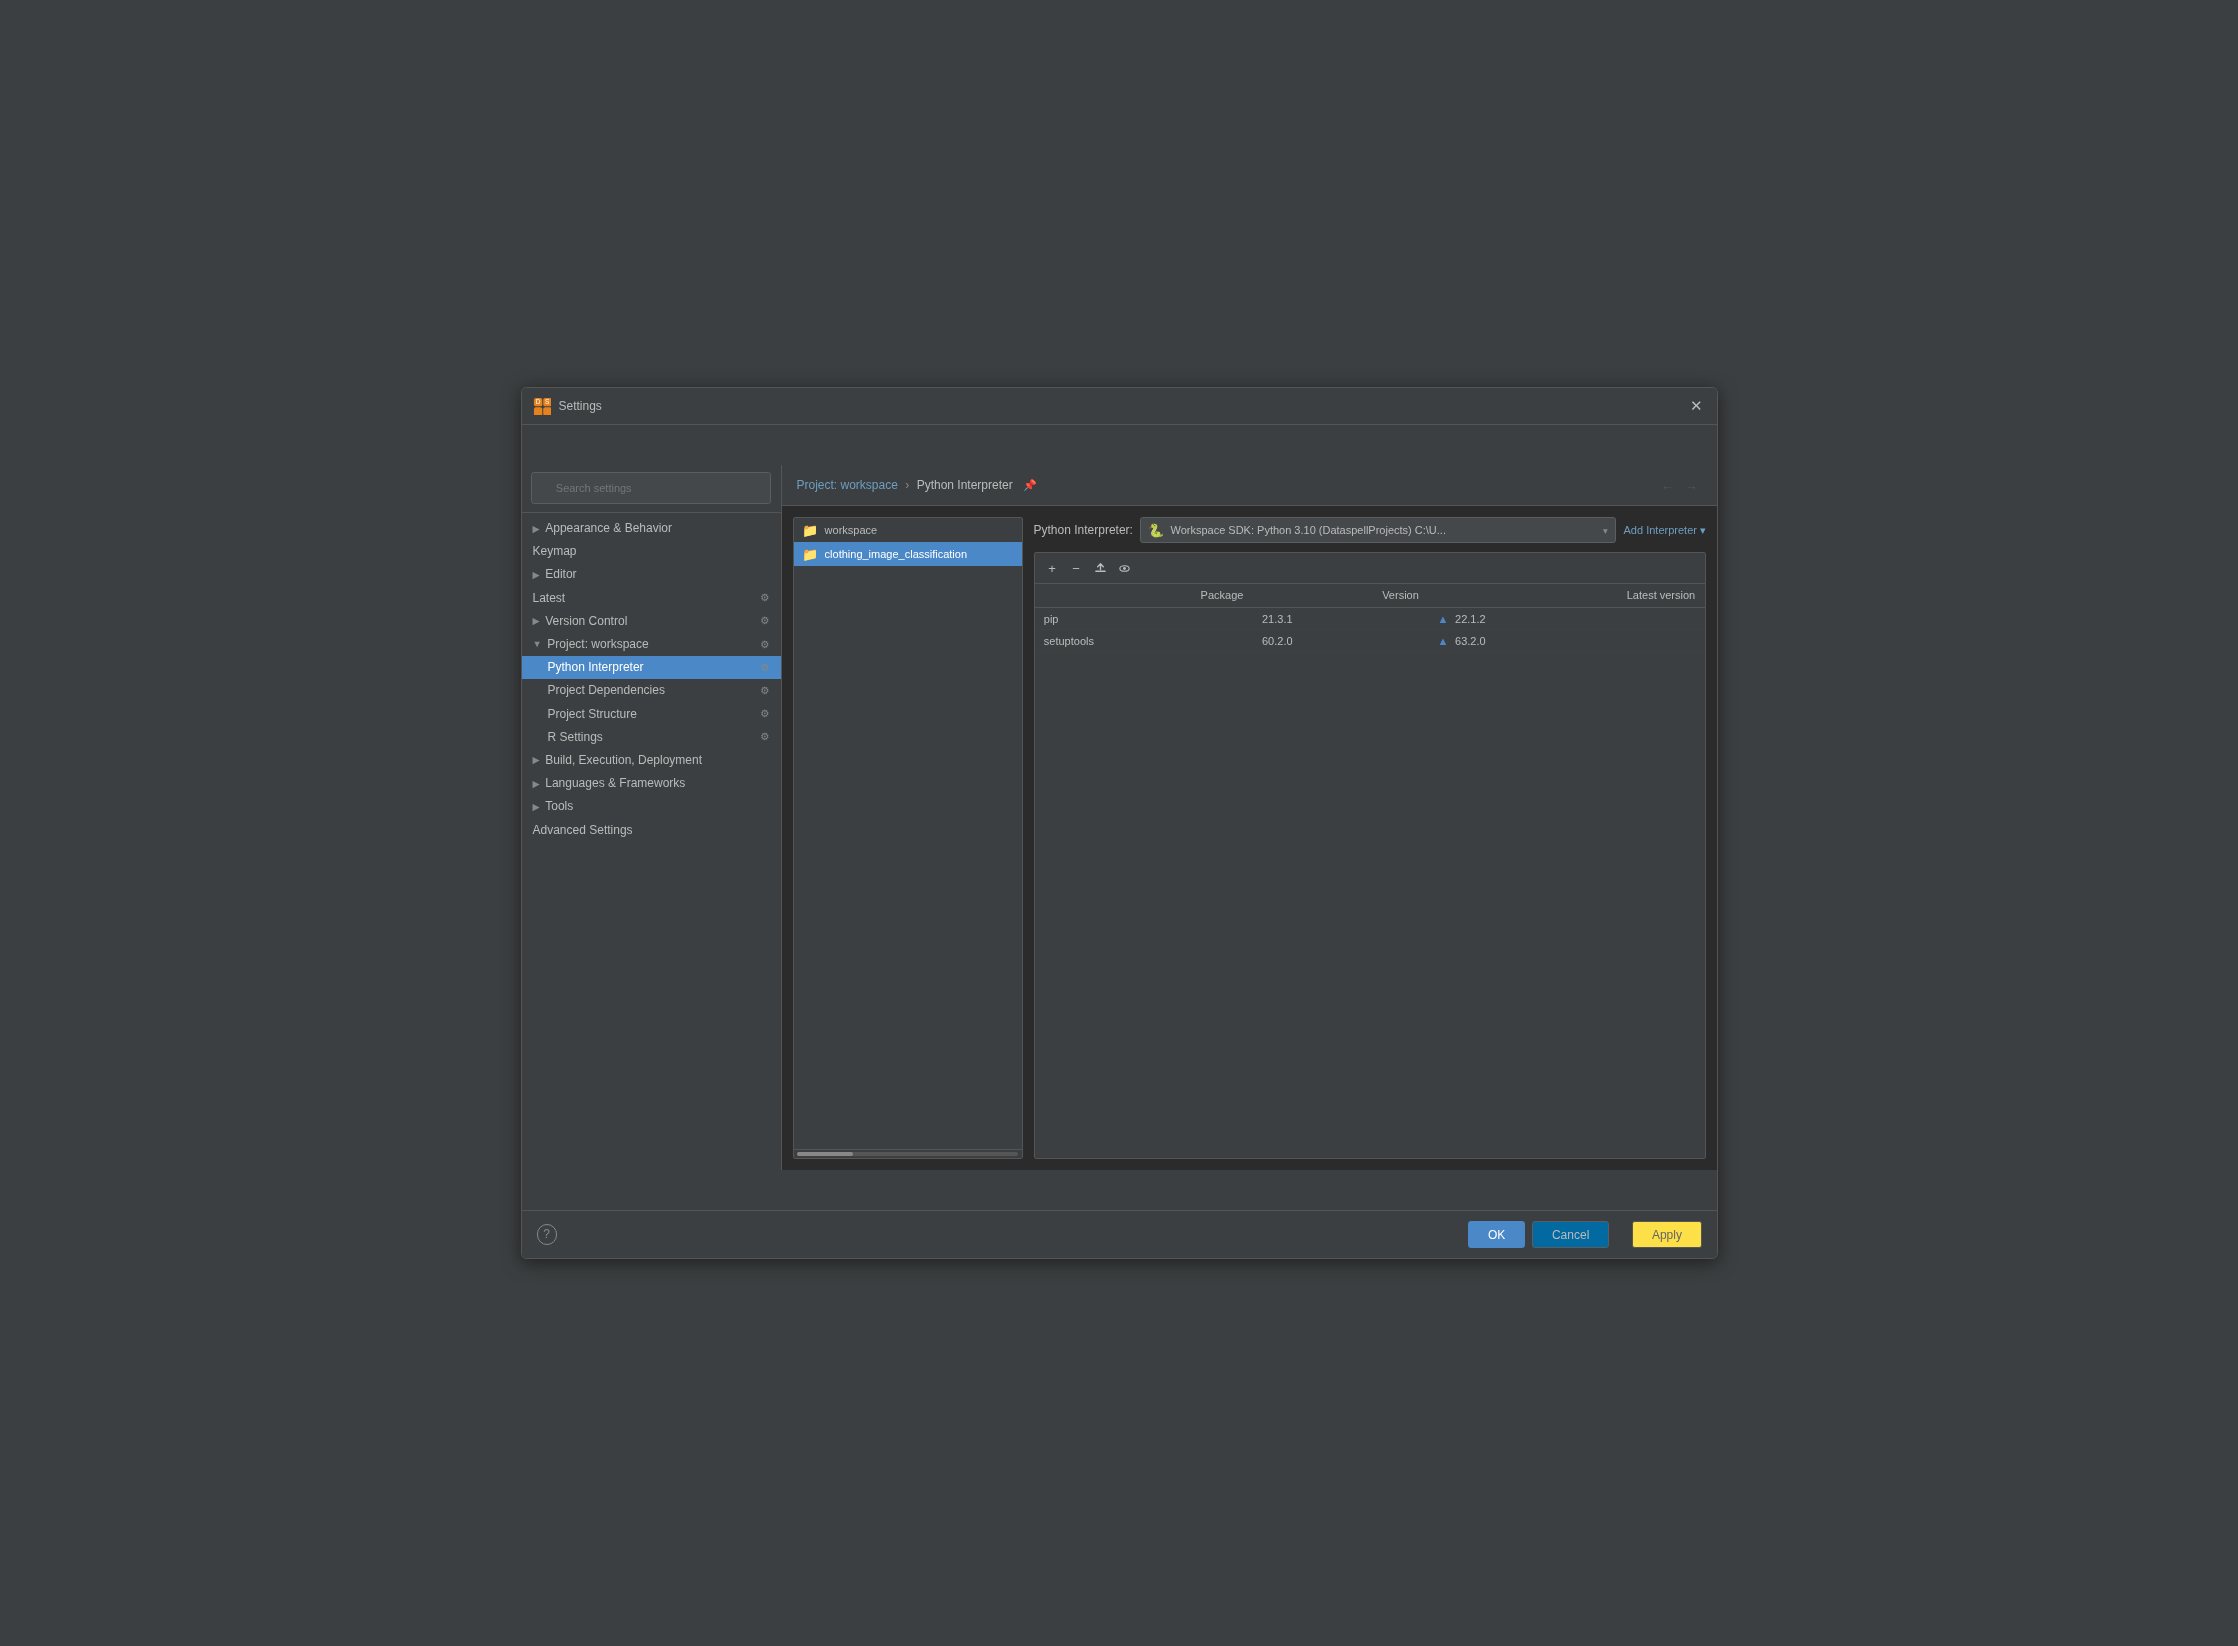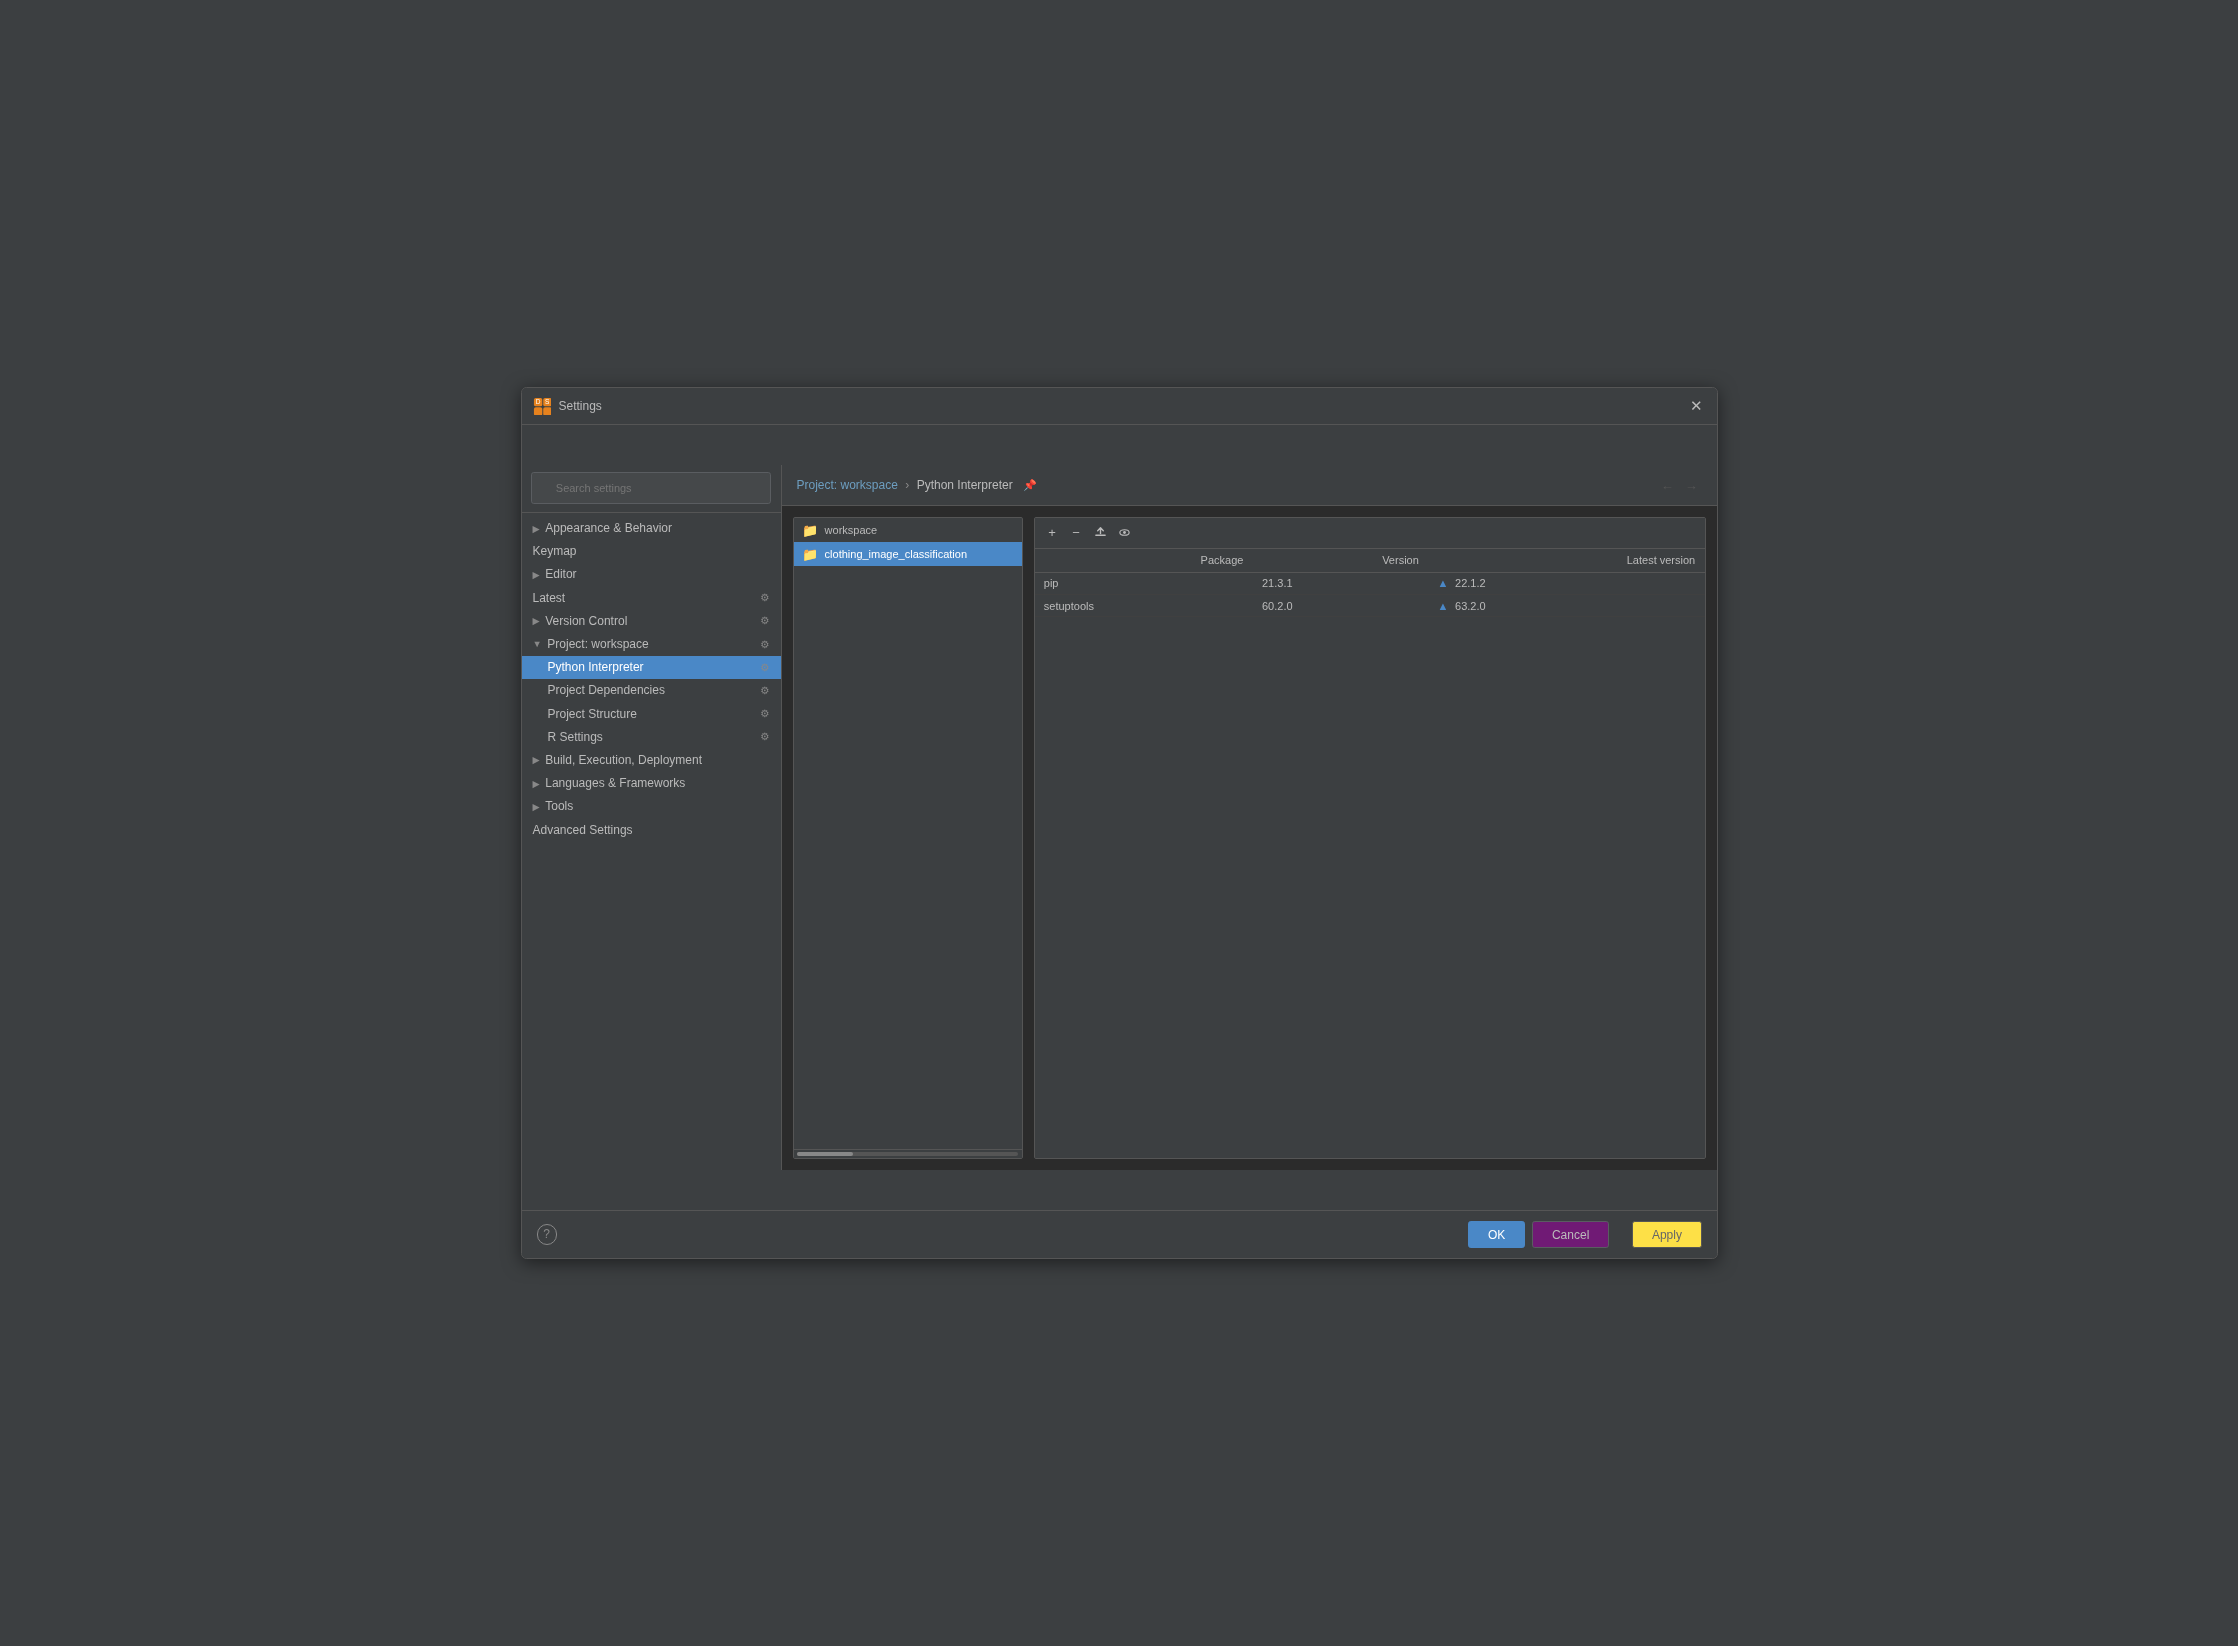--- a/index.html
+++ b/index.html
@@ -370,21 +370,21 @@
       font-size: 12px;
       cursor: pointer;
       border: 0.9px solid transparent;
     }
     .btn-primary {
       background: #4a88c7;
       color: #fff;
       border-color: #4a88c7;
     }
     .btn-secondary {
-      background: #701a75;
+      background: #0369a1;
       color: #bbb;
       border-color: #5a5d61;
     }
     .btn-disabled {
       background: #fde047;
       color: #666;
       border-color: #555;
       cursor: default;
       margin-left: 16px;
     }
@@ -542,20 +542,32 @@
           <div style="flex:1"></div>
           <div class="scrollbar-area">
             <div class="scrollbar-track">
               <div class="scrollbar-thumb"></div>
             </div>
           </div>
         </div>
 
         <div class="interpreter-panel">
 
+          <div class="interpreter-selector">
+            <span class="interpreter-label">Python Interpreter:</span>
+            <div class="interpreter-dropdown">
+              <span class="python-icon">🐍</span>
+              <span class="dropdown-text">Workspace SDK: Python 3.10 (DataspellProjects) C:\U...</span>
+              <span class="dropdown-arrow">▾</span>
+            </div>
+            <button class="add-interpreter-btn">
+              <span>Add Interpreter</span>
+              <span>▾</span>
+            </button>
+          </div>
 
           <div class="package-table-wrap">
             <div class="table-toolbar">
               <button class="toolbar-btn">+</button>
               <button class="toolbar-btn">−</button>
               <button class="toolbar-btn">
                 <svg width="13" height="13" viewBox="0 0 14 14" fill="none" xmlns="http://www.w3.org/2000/svg">
                   <path d="M7 2L7 8M7 2L4 5M7 2L10 5" stroke="#bbb" stroke-width="1.5" stroke-linecap="round"></path>
                   <path d="M2 10H12" stroke="#bbb" stroke-width="1.5" stroke-linecap="round"></path>
                 </svg>

